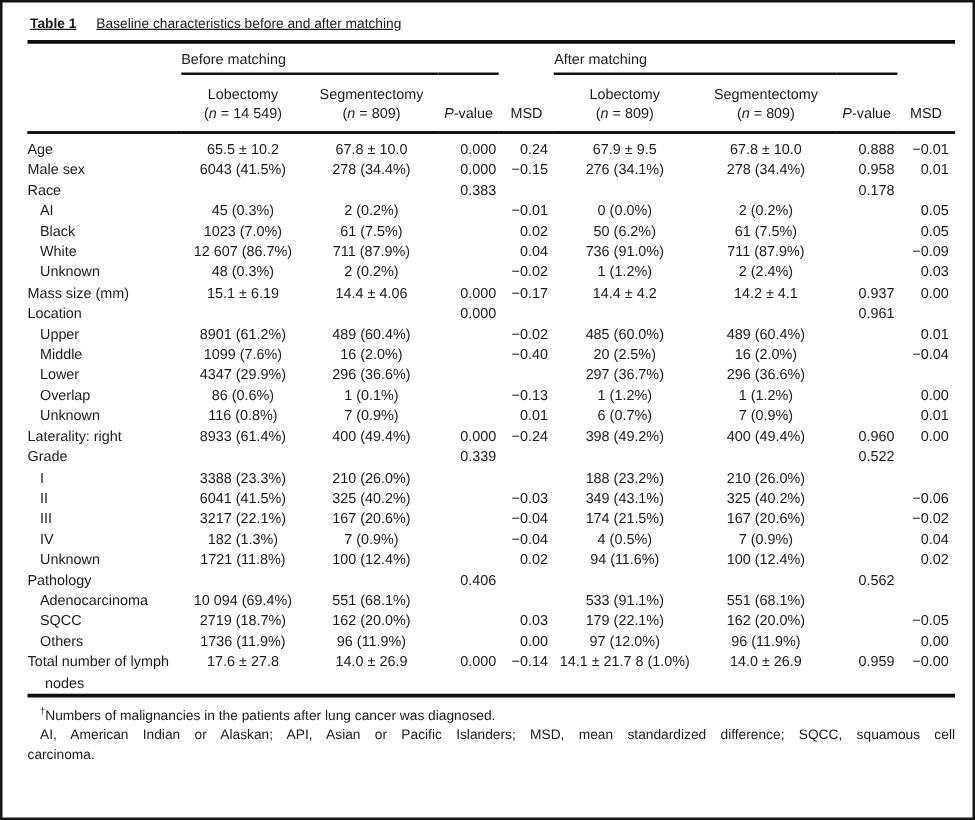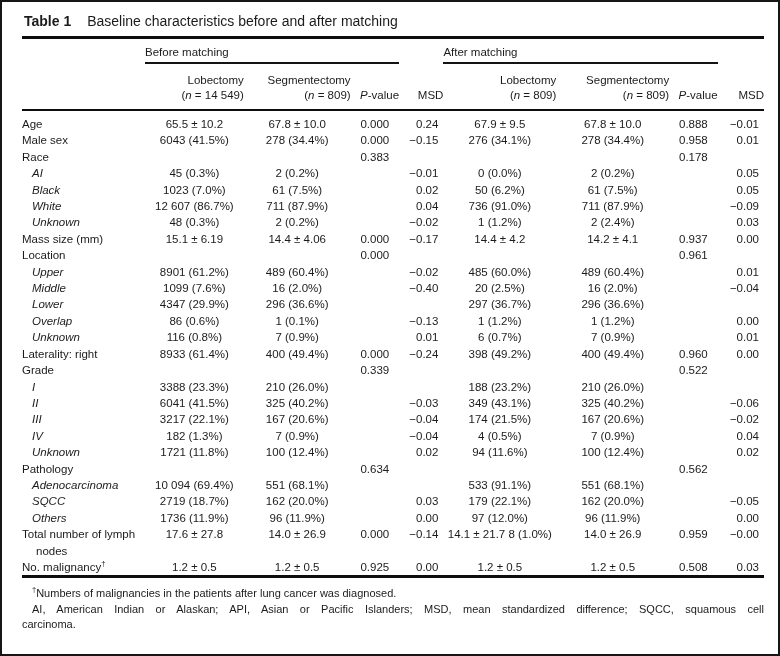--- a/index.html
+++ b/index.html
@@ -3,48 +3,48 @@
 <meta charset="utf-8">
 <style>
   html, body { margin: 0; padding: 0; background: #ffffff; }
   #page {
     width: 780px; height: 656px; box-sizing: border-box;
     background: #ffffff; border: 2px solid #161616;
     padding: 6px 14px 4px 20px;
     font-family: "Liberation Sans", "DejaVu Sans", sans-serif;
     color: #1b1b1b; overflow: hidden;
   }
-  .title-row { font-size: 14px; padding: 5px 2px 7px 2px; }
+  .title-row { font-size: 11px; padding: 5px 2px 7px 2px; text-decoration: underline; }
   .title-label { font-weight: bold; margin-right: 16px; }
   .rule-heavy { height: 3px; background: #0d0d0d; }
 
   table { width: 100%; border-collapse: collapse; table-layout: fixed; font-size: 11.5px; }
   col.c-lbl  { width: 122px; }
   col.c-blob { width: 98px; }
   col.c-bseg { width: 106px; }
   col.c-bp   { width: 48px; }
   col.c-bmsd { width: 44px; }
   col.c-alob { width: 112px; }
   col.c-aseg { width: 112px; }
   col.c-ap   { width: 48px; }
   col.c-amsd { width: 46px; }
 
   thead td { padding: 0; }
   .grp { text-align: left; padding: 7px 0 4px 0; border-bottom: 2px solid #141414; }
   .colhead { text-align: center; vertical-align: bottom; padding: 9px 0 7px 0; line-height: 14.5px; }
   .colhead .nline { display: block; }
-  tr.colhead-row td { border-bottom: 2.5px solid #0d0d0d; text-align: right; }
+  tr.colhead-row td { border-bottom: 2.5px solid #0d0d0d; }
   i { font-style: italic; }
 
   tbody td { padding: 0 2px; line-height: 16.4px; vertical-align: top; overflow: visible; white-space: normal; }
   tbody tr:first-child td { padding-top: 5px; }
   td.lbl { text-align: left; padding-left: 14px; text-indent: -14px; white-space: normal; }
-  td.lbl.ind { padding-left: 24px; font-style: italic; }
+  td.lbl.ind { padding-left: 24px; }
   td.c { text-align: center; white-space: nowrap; }
-  td.p { text-align: center; white-space: nowrap; }
+  td.p { text-align: right; white-space: nowrap; }
   td.msd { text-align: right; padding-right: 5px; white-space: nowrap; }
 
   sup { font-size: 7.5px; vertical-align: super; line-height: 0; }
 
   .footnotes { margin-top: 8px; font-size: 11px; line-height: 15.5px; }
   .fn1 { text-indent: 10px; }
   .fn2 { text-indent: 10px; text-align: justify; word-spacing: 6px; }
 </style>
 </head>
 <body>
@@ -334,21 +334,21 @@
           <td class="msd">0.02</td>
           <td class="c">94 (11.6%)</td>
           <td class="c">100 (12.4%)</td>
           <td class="p"></td>
           <td class="msd">0.02</td>
         </tr>
         <tr>
           <td class="lbl">Pathology</td>
           <td class="c"></td>
           <td class="c"></td>
-          <td class="p">0.634</td>
+          <td class="p">0.406</td>
           <td class="msd"></td>
           <td class="c"></td>
           <td class="c"></td>
           <td class="p">0.562</td>
           <td class="msd"></td>
         </tr>
         <tr>
           <td class="lbl ind">Adenocarcinoma</td>
           <td class="c">10 094 (69.4%)</td>
           <td class="c">551 (68.1%)</td>
@@ -385,31 +385,20 @@
           <td class="lbl">Total number of lymph nodes</td>
           <td class="c">17.6 ± 27.8</td>
           <td class="c">14.0 ± 26.9</td>
           <td class="p">0.000</td>
           <td class="msd">−0.14</td>
           <td class="c">14.1 ± 21.7 8 (1.0%)</td>
           <td class="c">14.0 ± 26.9</td>
           <td class="p">0.959</td>
           <td class="msd">−0.00</td>
         </tr>
-        <tr>
-          <td class="lbl">No. malignancy<sup>†</sup></td>
-          <td class="c">1.2 ± 0.5</td>
-          <td class="c">1.2 ± 0.5</td>
-          <td class="p">0.925</td>
-          <td class="msd">0.00</td>
-          <td class="c">1.2 ± 0.5</td>
-          <td class="c">1.2 ± 0.5</td>
-          <td class="p">0.508</td>
-          <td class="msd">0.03</td>
-        </tr>
       </tbody>
   </table>
 
   <div class="rule-heavy"></div>
 
   <div class="footnotes">
     <div class="fn1"><sup>†</sup><span>Numbers of malignancies in the patients after lung cancer was diagnosed.</span></div>
     <div class="fn2">AI, American Indian or Alaskan; API, Asian or Pacific Islanders; MSD, mean standardized difference; SQCC, squamous cell carcinoma.</div>
   </div>
 

